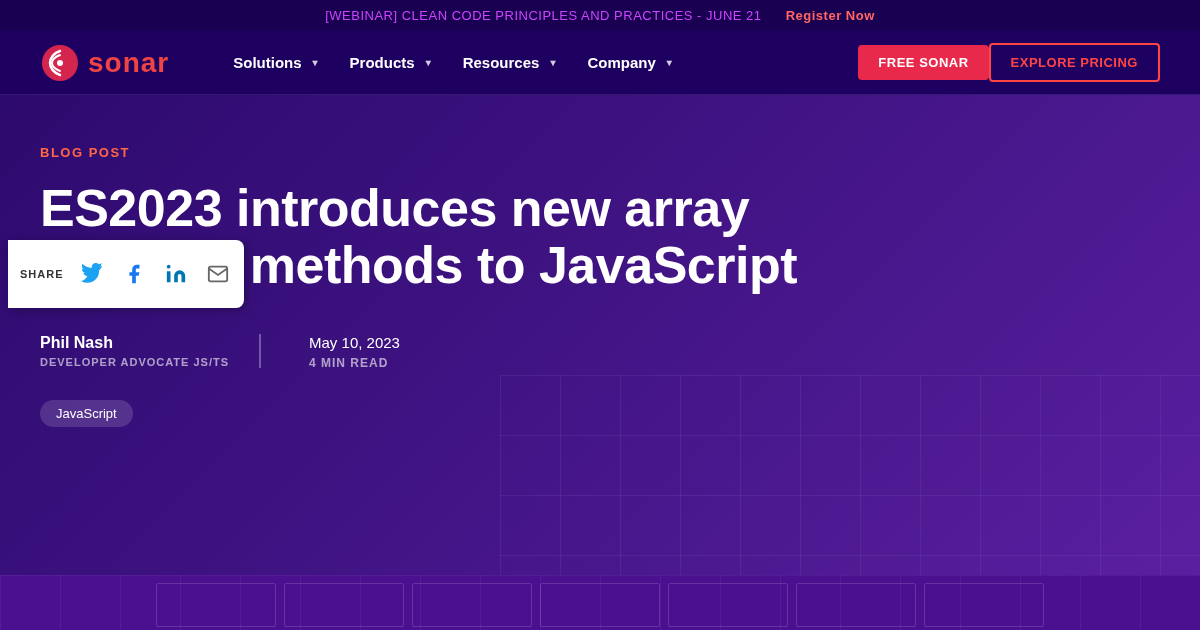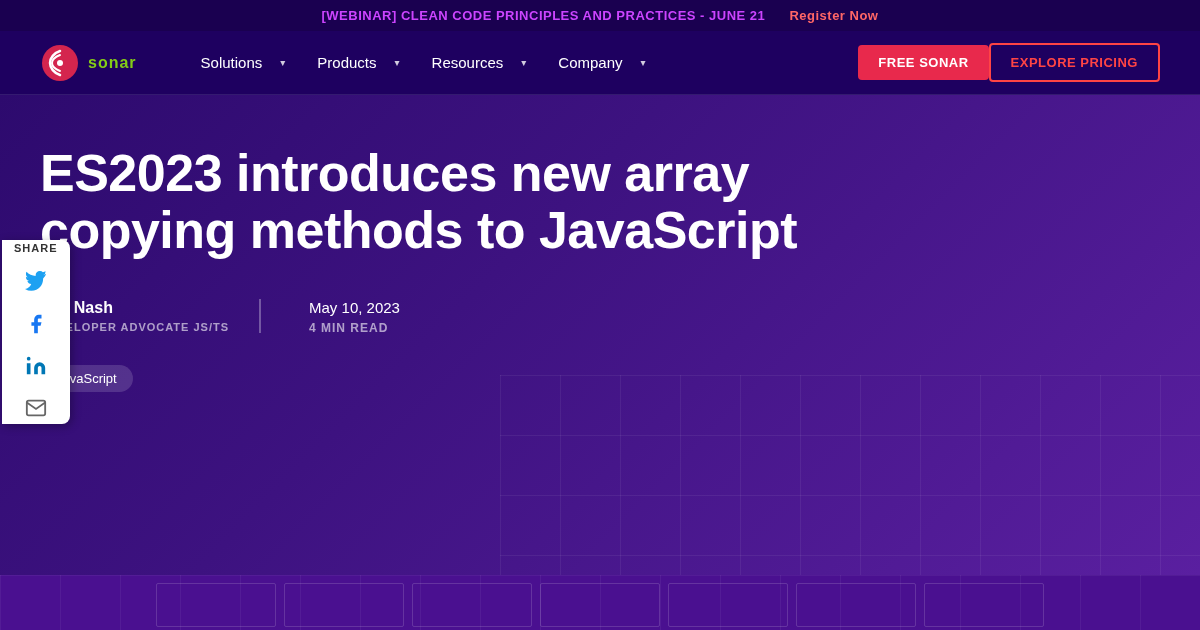--- a/index.html
+++ b/index.html
@@ -15,21 +15,21 @@
     
     .announcement-bar {
       background: #1a0050;
       text-align: center;
       padding: 8px 20px;
       font-size: 13px;
       letter-spacing: 0.5px;
     }
     .announcement-text {
       color: #cc44ff;
-      font-weight: 700;
+      font-weight: 400;
       margin-top: 30px;
     }
     .announcement-link {
       color: #ff6666;
       font-weight: 700;
       margin-left: 20px;
       cursor: pointer;
     }
 
     
@@ -46,41 +46,41 @@
       align-items: center;
       gap: 8px;
       cursor: pointer;
       flex-shrink: 0;
     }
     .logo-icon {
       width: 40px;
       height: 40px;
     }
     .logo-text {
-      color: #84cc16;
-      font-size: 16px;
+      color: #ef4444;
+      font-size: 28px;
       font-weight: 700;
       letter-spacing: 1px;
     }
     .nav {
       display: flex;
       align-items: center;
       gap: 4px;
       margin-left: 50px;
       flex: 1;
     }
     .nav-item {
       color: white;
       font-size: 15px;
-      font-weight: 400;
+      font-weight: 700;
       padding: 8px 14px;
       cursor: pointer;
       display: flex;
       align-items: center;
-      gap: 18px;
+      gap: 11px;
       border-radius: 4px;
     }
     .chevron {
       font-size: 10px;
       opacity: 0.8;
     }
     .nav-buttons {
       display: flex;
       align-items: center;
     }
@@ -197,27 +197,27 @@
       color: white;
       font-size: 13px;
       padding: 6px 16px;
       border-radius: 20px;
       cursor: pointer;
     }
 
     
     .share-sidebar {
       position: absolute;
-      left: 2px;
+      left: 8px;
       top: 240px;
       background: white;
-      padding: 2px 12px;
+      padding: 20px 12px;
       border-radius: 0 8px 8px 0;
       display: flex;
-      flex-direction: column;
+      flex-direction: row;
       align-items: center;
       gap: 14px;
       z-index: 10;
       box-shadow: 2px 2px 10px rgba(0,0,0,0.3);
     }
     .share-label {
       color: #333;
       font-size: 11px;
       font-weight: 700;
       letter-spacing: 1px;
@@ -330,20 +330,21 @@
   </div>
   <div class="social-icon email-icon">
     <svg viewBox="0 0 24 24" width="22" height="22" fill="none" stroke="#666" stroke-width="2">
       <path d="M4 4h16c1.1 0 2 .9 2 2v12c0 1.1-.9 2-2 2H4c-1.1 0-2-.9-2-2V6c0-1.1.9-2 2-2z"></path>
       <polyline points="22,6 12,13 2,6"></polyline>
     </svg>
   </div>
 </div>
 
 <main class="main-content">
+  <div class="blog-label">BLOG POST</div>
   <h1 class="blog-title">ES2023 introduces new array copying methods to JavaScript</h1>
 
   <div class="author-section">
     <div class="author-block">
       <div class="author-name">Phil Nash</div>
       <div class="author-title">DEVELOPER ADVOCATE JS/TS</div>
     </div>
     <div class="date-block">
       <div class="date-text">May 10, 2023</div>
       <div class="read-time">4 MIN READ</div>

